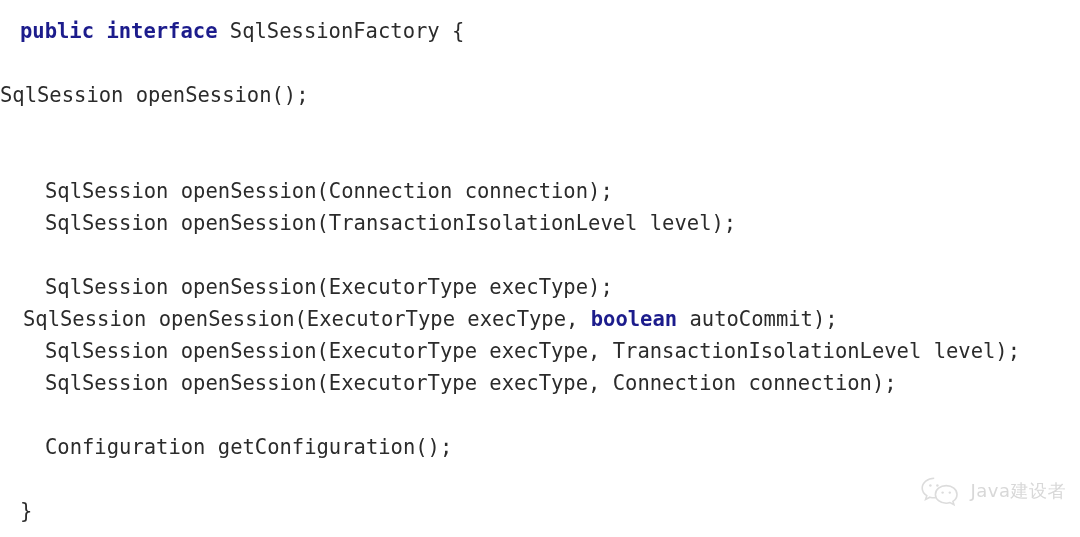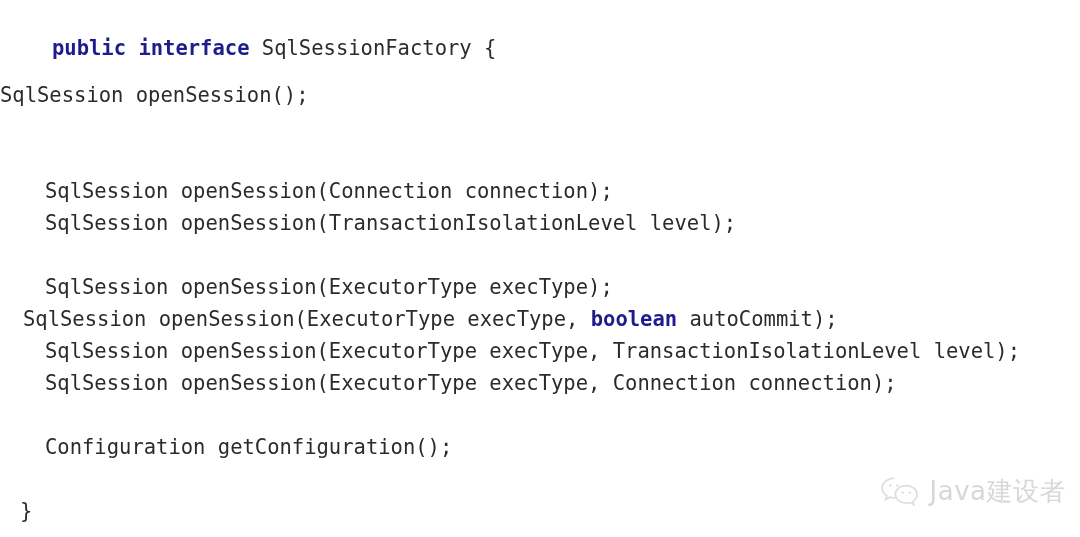--- a/index.html
+++ b/index.html
@@ -56,32 +56,32 @@
     opacity: 1;
     pointer-events: none;
   }
   #watermark .wm-icon {
     width: 42px;
     height: 32px;
     display: block;
   }
   #watermark .wm-text {
     font-family: "DejaVu Sans", "Liberation Sans", sans-serif;
-    font-size: 26px;
+    font-size: 18px;
     line-height: 1;
     color: #d8d8d8;
     letter-spacing: 0.5px;
     white-space: pre;
   }
 </style>
 </head>
 <body>
 
 <div id="code-listing">
-    <div class="code-line" style="top: 36px; padding-left: 20px; margin-left: 32px;"><span class="tok tok-keyword">public</span><span class="tok tok-plain"> </span><span class="tok tok-keyword">interface</span><span class="tok tok-plain"> SqlSessionFactory {</span></div>
+    <div class="code-line" style="top: 19px; padding-left: 20px;"><span class="tok tok-keyword">public</span><span class="tok tok-plain"> </span><span class="tok tok-keyword">interface</span><span class="tok tok-plain"> SqlSessionFactory {</span></div>
     <div class="code-line" style="top: 51px; padding-left: 20px;"><span class="tok tok-blank"></span></div>
     <div class="code-line" style="top: 83px; "><span class="tok tok-plain">SqlSession openSession();</span></div>
     <div class="code-line" style="top: 115px; padding-left: 45px;"><span class="tok tok-blank"></span></div>
     <div class="code-line" style="top: 179px; padding-left: 45px;"><span class="tok tok-plain">SqlSession openSession(Connection connection);</span></div>
     <div class="code-line" style="top: 211px; padding-left: 45px;"><span class="tok tok-plain">SqlSession openSession(TransactionIsolationLevel level);</span></div>
     <div class="code-line" style="top: 243px; padding-left: 45px;"><span class="tok tok-blank"></span></div>
     <div class="code-line" style="top: 275px; padding-left: 45px;"><span class="tok tok-plain">SqlSession openSession(ExecutorType execType);</span></div>
     <div class="code-line" style="top: 307px; padding-left: 23px;"><span class="tok tok-plain">SqlSession openSession(ExecutorType execType, </span><span class="tok tok-keyword">boolean</span><span class="tok tok-plain"> autoCommit);</span></div>
     <div class="code-line" style="top: 339px; padding-left: 45px;"><span class="tok tok-plain">SqlSession openSession(ExecutorType execType, TransactionIsolationLevel level);</span></div>
     <div class="code-line" style="top: 371px; padding-left: 45px;"><span class="tok tok-plain">SqlSession openSession(ExecutorType execType, Connection connection);</span></div>

